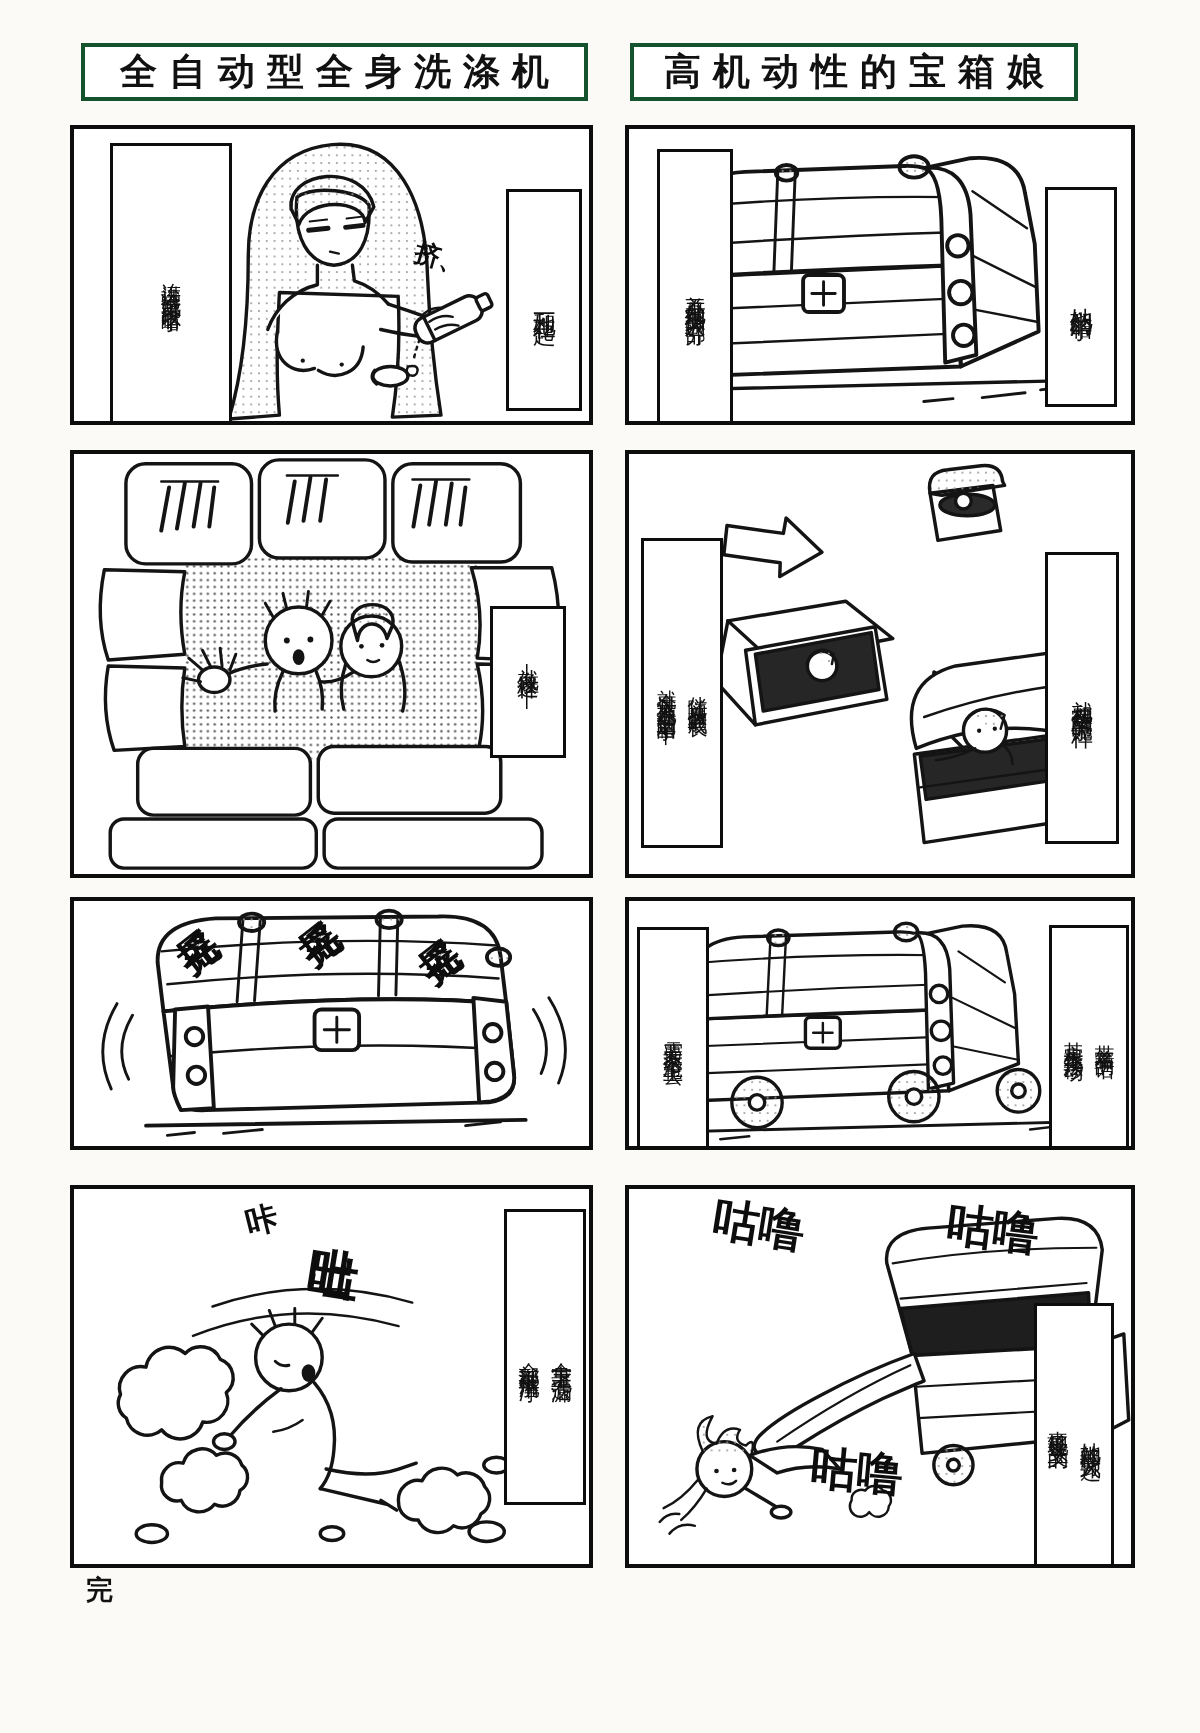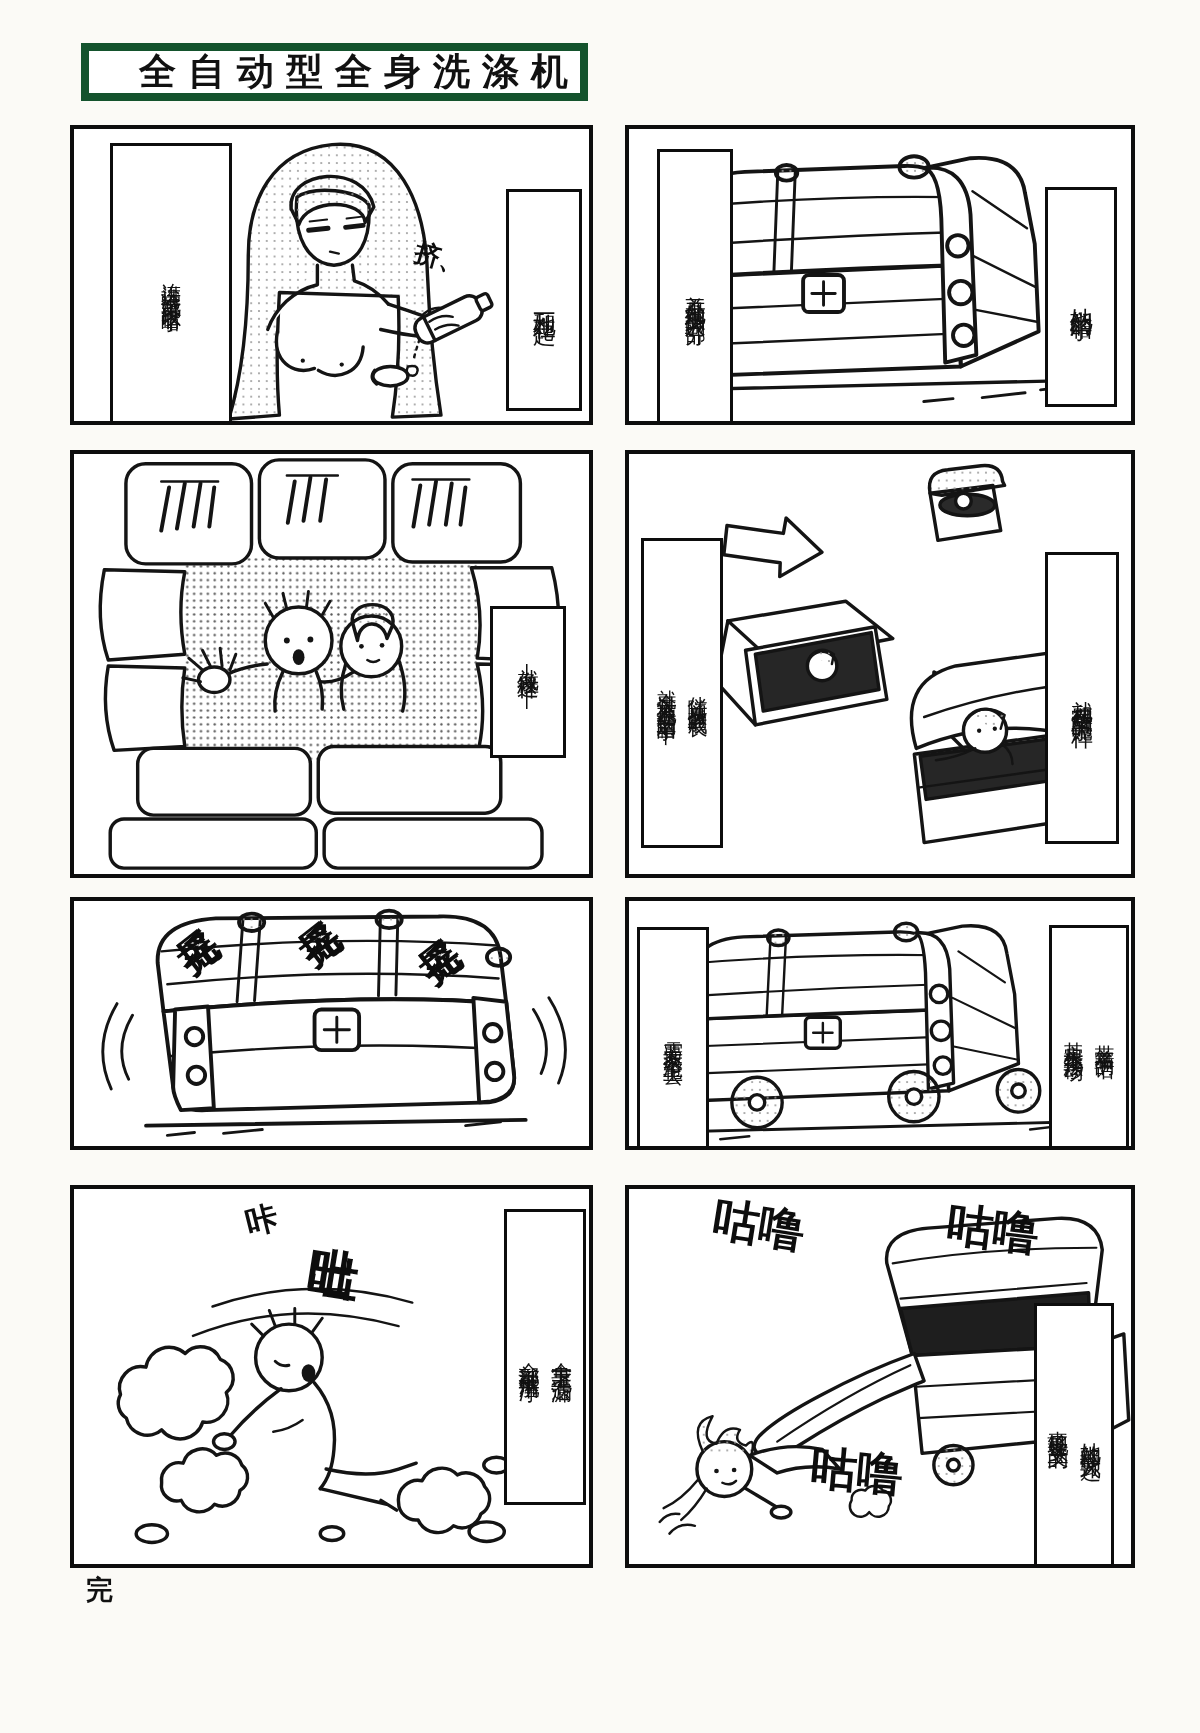--- a/index.html
+++ b/index.html
@@ -1,19 +1,19 @@
 <!DOCTYPE html>
 <html><head>
 <meta charset="utf-8">
 <style>
   * { margin:0; padding:0; box-sizing:border-box; }
   html,body { width:1200px; height:1733px; }
   body { background:#f3f1ea; font-family:"DejaVu Sans","Liberation Sans",sans-serif; color:#111; position:relative; }
   .page { position:absolute; left:0; top:0; width:1200px; height:1733px; background:#fbfaf6; }
-  .title-box { position:absolute; background:#fff; border:8px solid #14532d; display:flex; align-items:center; justify-content:flex-end;
+  .title-box { position:absolute; background:#fff; border:4px solid #14532d; display:flex; align-items:center; justify-content:center;
                font-weight:700; font-size:37px; letter-spacing:12px; text-indent:12px; white-space:nowrap; }
   .panel { position:absolute; background:#fff; border:4px solid #0d0d0d; overflow:hidden; }
   .art { position:absolute; left:0; top:0; width:100%; height:100%; z-index:1; }
   .vcap { position:absolute; background:#fff; border:3px solid #0d0d0d; display:flex; align-items:center; justify-content:center; z-index:4; }
   .vtext { writing-mode:vertical-rl; text-orientation:mixed; text-align:center; font-size:22px; letter-spacing:3px; line-height:1.55; font-weight:500; }
   .vtext span { display:block; }
   .sfx { position:absolute; font-weight:700; color:#0d0d0d; z-index:5; white-space:nowrap; }
   .v { writing-mode:vertical-rl; text-orientation:mixed; }
   .end-mark { position:absolute; left:86px; top:1572px; font-size:27px; font-weight:700; letter-spacing:2px; }
 </style>
@@ -28,20 +28,23 @@
     <pattern id="dotlite" width="8" height="8" patternUnits="userSpaceOnUse">
         <circle cx="3" cy="3" r="1.1" fill="#9a9a9a"></circle>
       </pattern>
   </defs>
 </svg>
 
 <div class="page">
 
   <div class="title-box" style="left:81px;top:43px;width:507px;height:58px">
     <span>全自动型全身洗涤机</span>
+  </div>
+  <div class="title-box" style="left:630px;top:43px;width:448px;height:58px">
+    <span>高机动性的宝箱娘</span>
   </div>
 
   <section class="panel" style="left:70px;top:125px;width:523px;height:300px">
     <svg class="art" viewBox="0 0 523 300">
       <g fill="#fff" stroke="#141414" stroke-width="3.5" stroke-linecap="round" stroke-linejoin="round">
         <path d="M262,16 C200,22 176,74 176,130 C176,196 170,252 156,298 L208,294 C204,248 206,206 208,168 L330,172 C332,214 330,256 324,296 L374,294 C366,244 362,196 360,148 C358,76 330,10 262,16 Z" fill="url(#dotlite)"></path>
         <path d="M247,140 L247,160 C222,166 204,184 196,206"></path>
         <path d="M283,140 L285,156 C298,160 310,168 320,180"></path>
         <path d="M226,70 C222,112 238,138 264,140 C290,138 302,114 300,78 C288,62 244,58 226,70 Z"></path>
         <path d="M220,82 C216,42 294,34 305,80 L296,96 C294,72 238,70 228,98 Z" fill="url(#dotlite)"></path>

